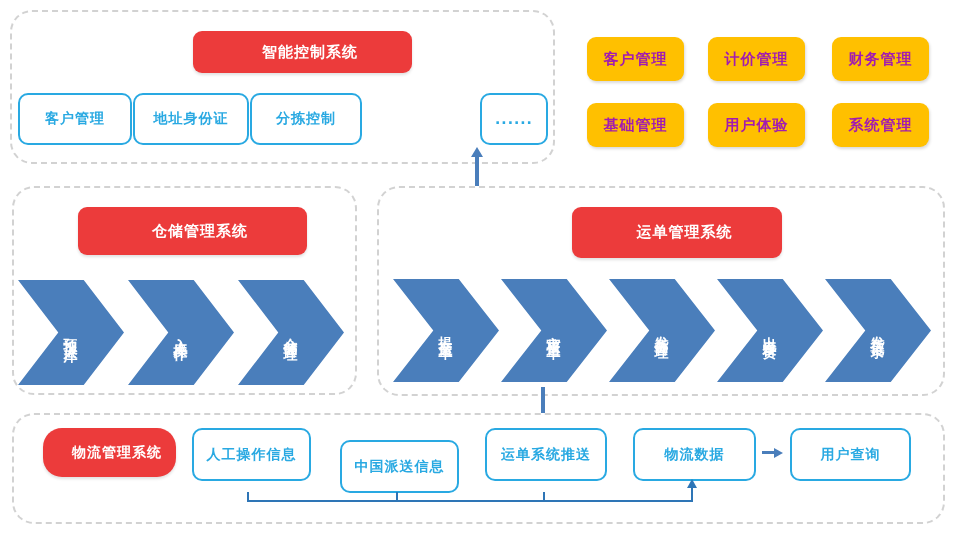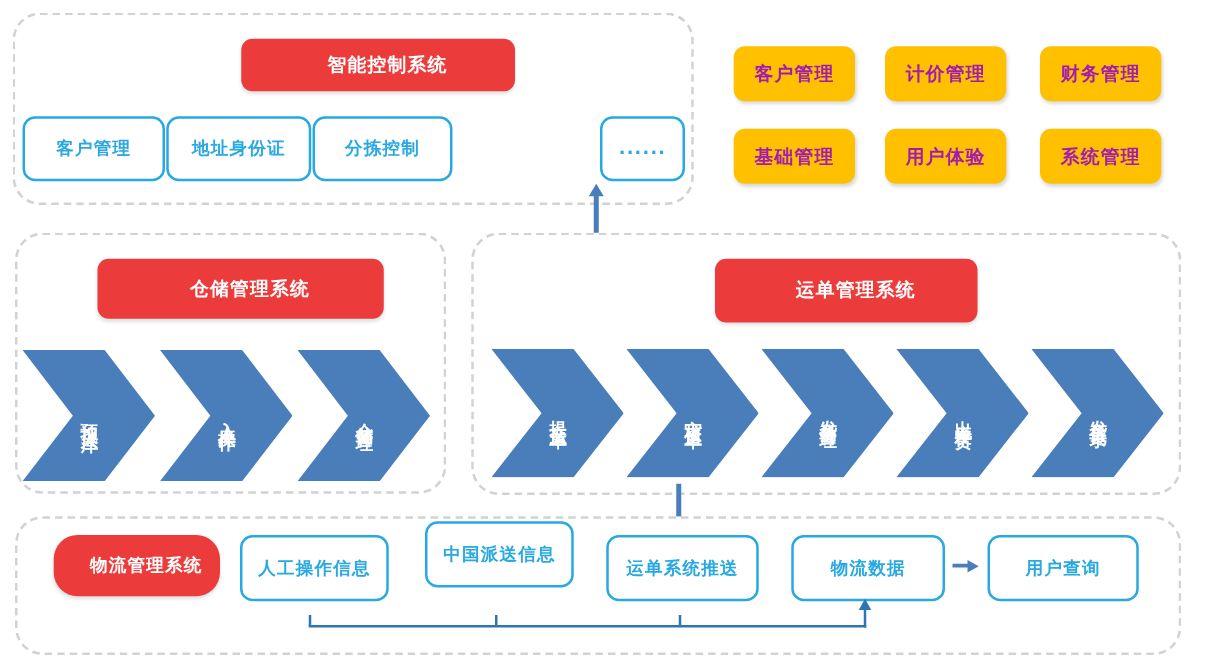--- a/index.html
+++ b/index.html
@@ -99,21 +99,21 @@
     </div>
 
   <div>
     <div class="shaft-v" style="left:541px;top:387px;height:29px;"></div>
     <div class="tri tri-down" style="left:535px;top:415px;border-left-width:7px;border-right-width:7px;border-top-width:11px;"></div>
   </div>
 
   <div class="panel" style="left:12px;top:413px;width:929px;height:107px;"></div>
   <div class="red" style="left:43px;top:428px;width:118px;height:49px;font-size:14px;border-radius:19px;">物流管理系统</div>
   <div class="blue" style="left:192px;top:428px;width:115px;height:49px;">人工操作信息</div>
-  <div class="blue" style="left:340px;top:417px;width:115px;height:49px;">中国派送信息</div>
+  <div class="blue" style="left:340px;top:440px;width:115px;height:49px;">中国派送信息</div>
   <div class="blue" style="left:485px;top:428px;width:118px;height:49px;">运单系统推送</div>
   <div class="blue" style="left:633px;top:428px;width:119px;height:49px;">物流数据</div>
   <div class="blue" style="left:790px;top:428px;width:117px;height:49px;">用户查询</div>
 
   <div>
     <div class="shaft-h" style="left:762px;top:451px;width:13px;"></div>
     <div class="tri tri-right" style="left:774px;top:448px;"></div>
   </div>
 
   <div>

